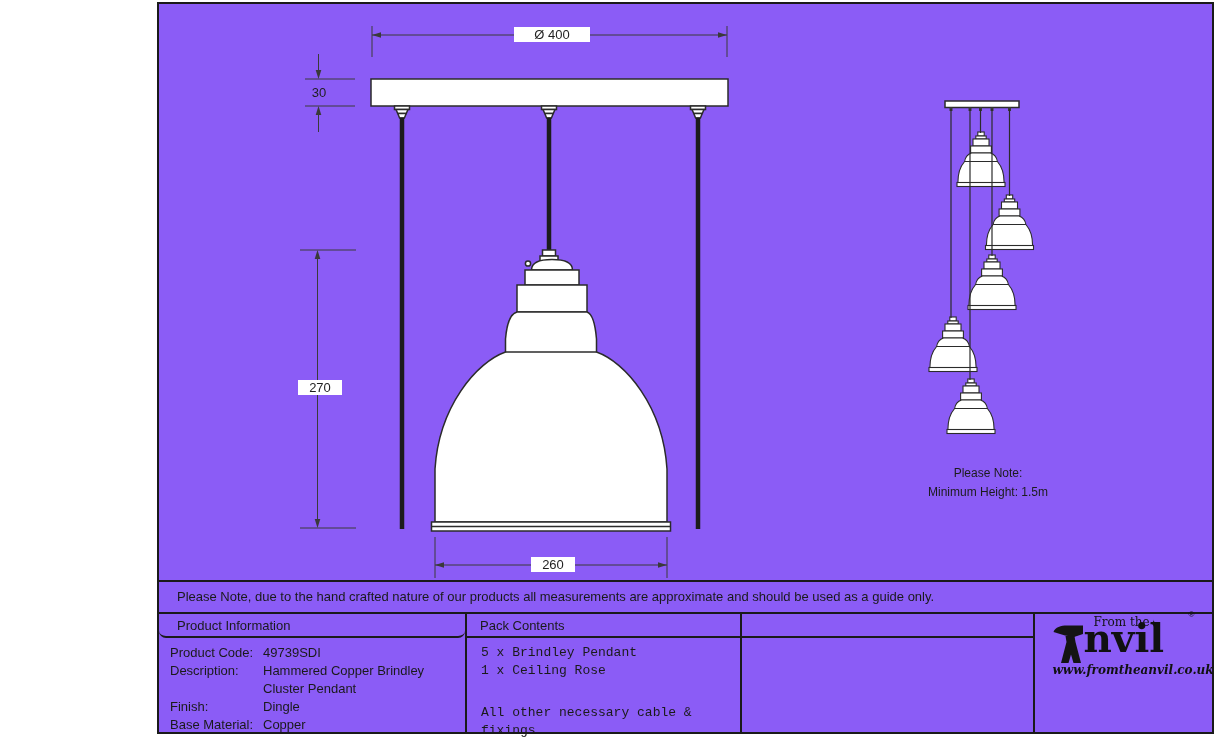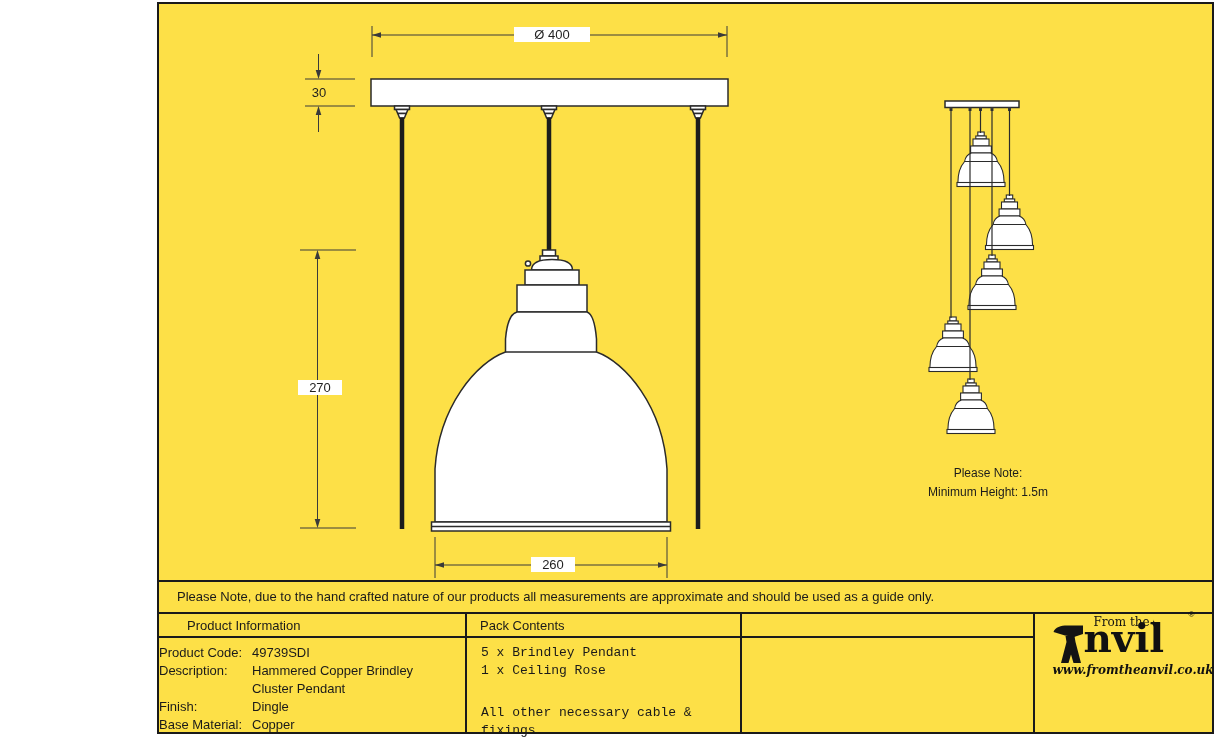--- a/index.html
+++ b/index.html
@@ -1,19 +1,19 @@
 <!DOCTYPE html>
 <html><head>
 <meta charset="utf-8">
 <style>
   html,body{margin:0;padding:0;background:#ffffff;}
   body{width:1214px;height:737px;position:relative;overflow:hidden;
        font-family:"Liberation Sans",sans-serif;color:#1a1a1a;}
   .frame{position:absolute;left:157px;top:2px;width:1057px;height:732px;
-         border:2px solid #1a1a1a;box-sizing:border-box;background:#fde047;}
+         border:2px solid #1a1a1a;box-sizing:border-box;background:#8b5cf6;}
   .drawing-area{position:absolute;left:0;top:0;width:1053px;height:576px;}
   .drawing-area svg{position:absolute;left:0;top:0;}
   .dim-label{position:absolute;font-size:13px;color:#1f1f1f;text-align:center;
              background:#fff;padding:0 3px;white-space:nowrap;}
   .lbl-dia{left:355px;top:23px;width:70px;}
   .lbl-thick{left:141px;top:81px;width:32px;background:transparent;}
   .lbl-height{left:139px;top:376px;width:38px;}
   .lbl-width{left:372px;top:553px;width:38px;}
   .min-note{position:absolute;left:716px;top:460px;width:226px;text-align:center;
             font-size:12px;line-height:19px;color:#1c1c1c;}
@@ -23,24 +23,24 @@
   .info-table{position:absolute;left:0;top:608px;width:1053px;height:120px;
               border-top:2px solid #1a1a1a;box-sizing:border-box;display:flex;}
   .col{box-sizing:border-box;height:100%;}
   .col-info{width:306px;}
   .col-pack{width:275px;border-left:2px solid #1a1a1a;}
   .col-empty{width:293px;border-left:2px solid #1a1a1a;}
   .col-logo{flex:1;border-left:2px solid #1a1a1a;display:flex;
             justify-content:center;}
   .cell-header{height:24px;border-bottom:2px solid #1a1a1a;box-sizing:border-box;
                display:flex;align-items:center;font-size:13px;}
-  .col-info .cell-header{padding-left:28px;}
+  .col-info .cell-header{padding-left:18px;border-radius:7px;}
   .col-pack .cell-header{padding-left:13px;}
   .cell-body{padding-top:6px;font-size:13px;line-height:18px;}
-  .col-info .cell-body{}
+  .col-info .cell-body{margin-left:11px;}
   .col-pack .cell-body{padding-left:14px;font-family:Liberation Mono, monospace;}
   .info-row{display:flex;}
   .info-row .lbl{width:93px;flex:none;}
   .pack-item.gap{margin-top:24px;}
   
   .logo{position:relative;width:142px;height:64px;}
   .anvil-glyph{position:absolute;left:0;top:8px;}
   .brand{position:absolute;left:31px;top:-2px;font-family:"DejaVu Serif","Liberation Serif",serif;
          font-size:39px;font-weight:700;letter-spacing:0px;line-height:52px;color:#111;}
   .fromthe{position:absolute;left:41px;top:1px;font-family:"DejaVu Serif","Liberation Serif",serif;

